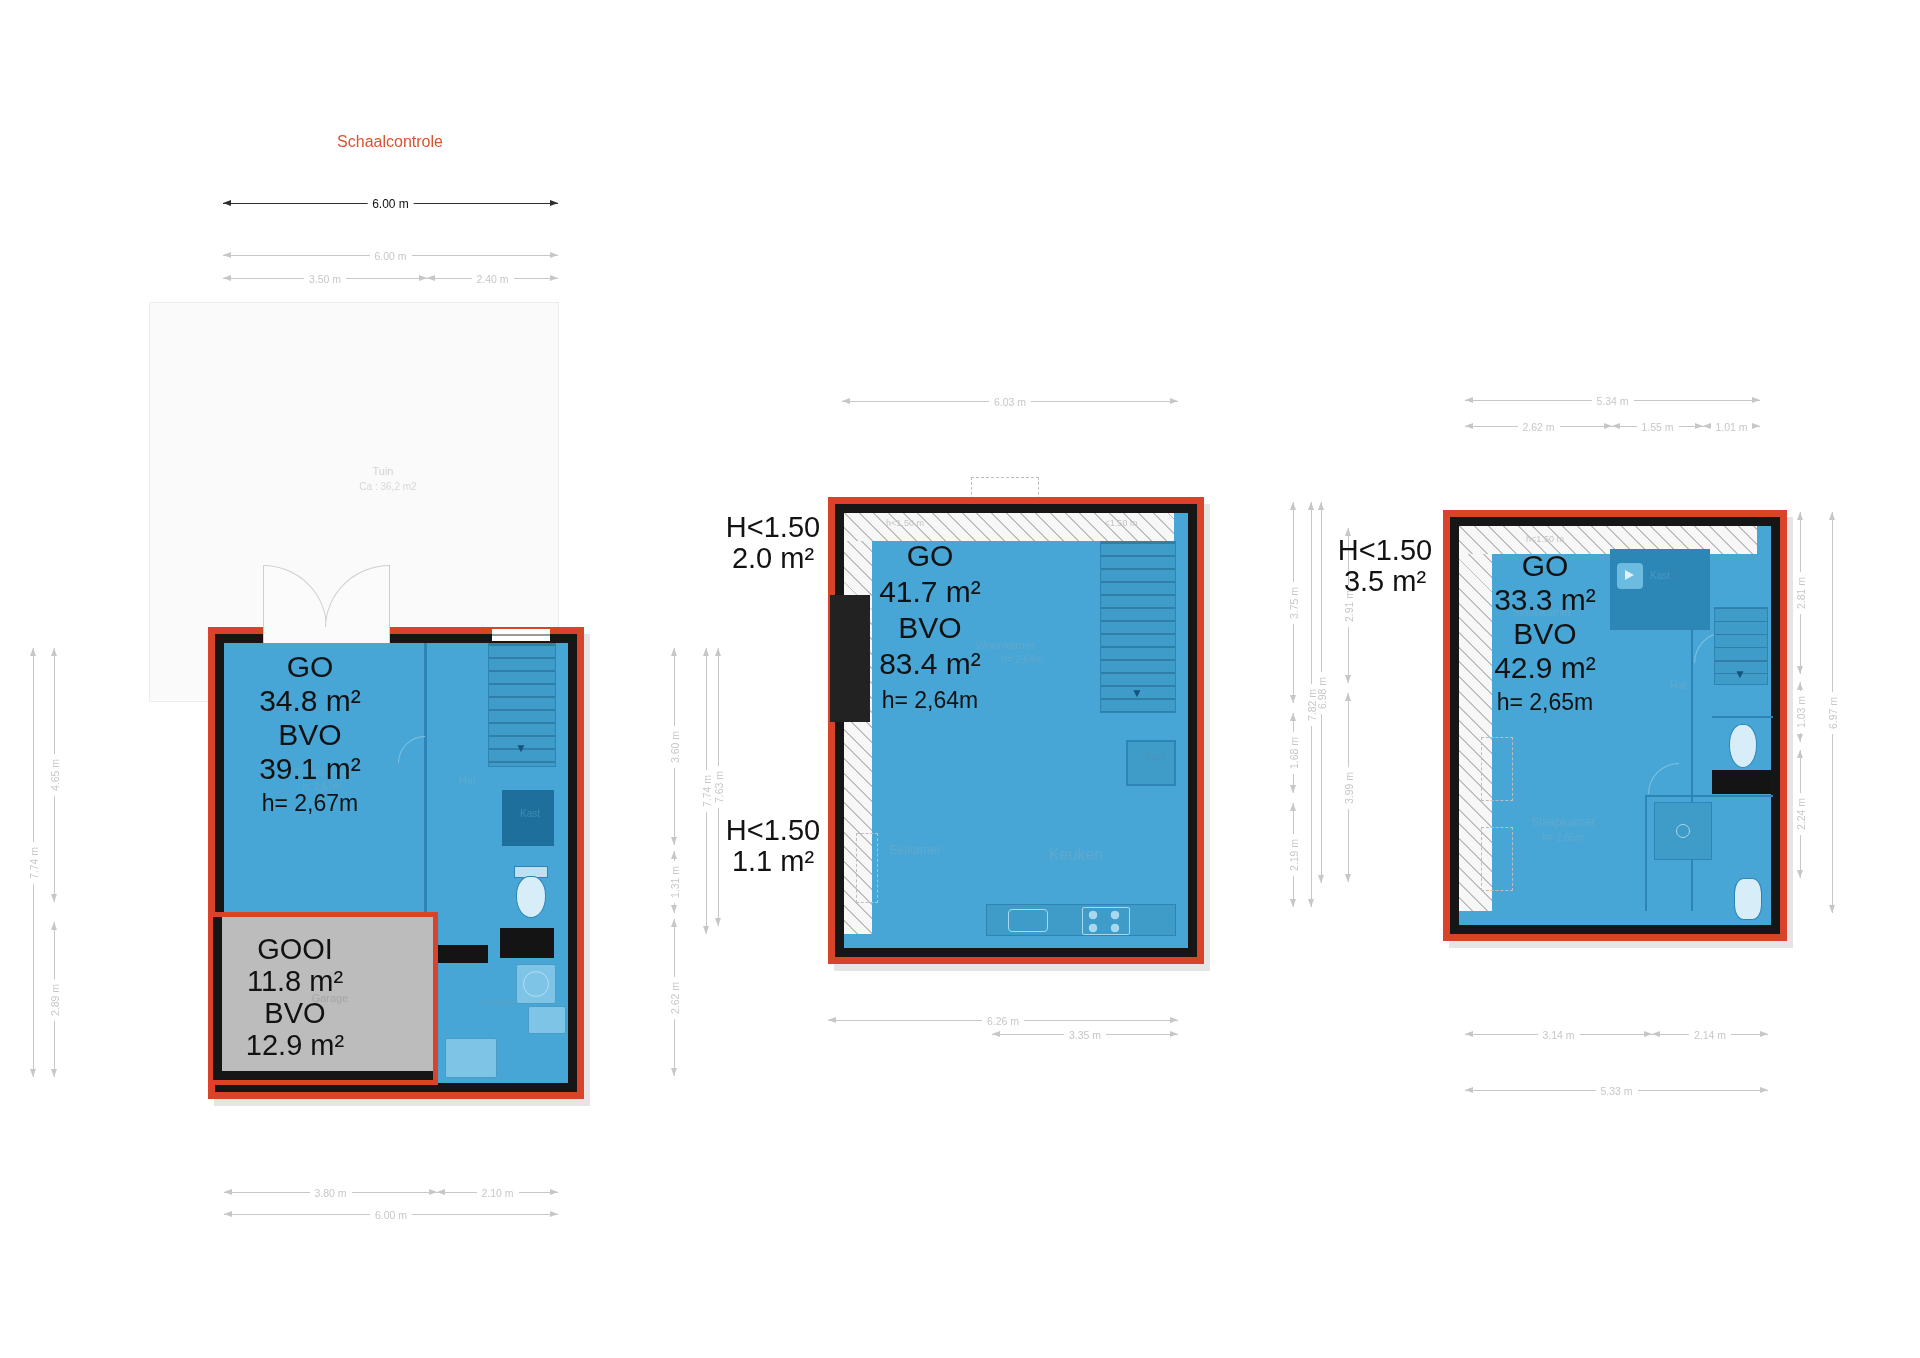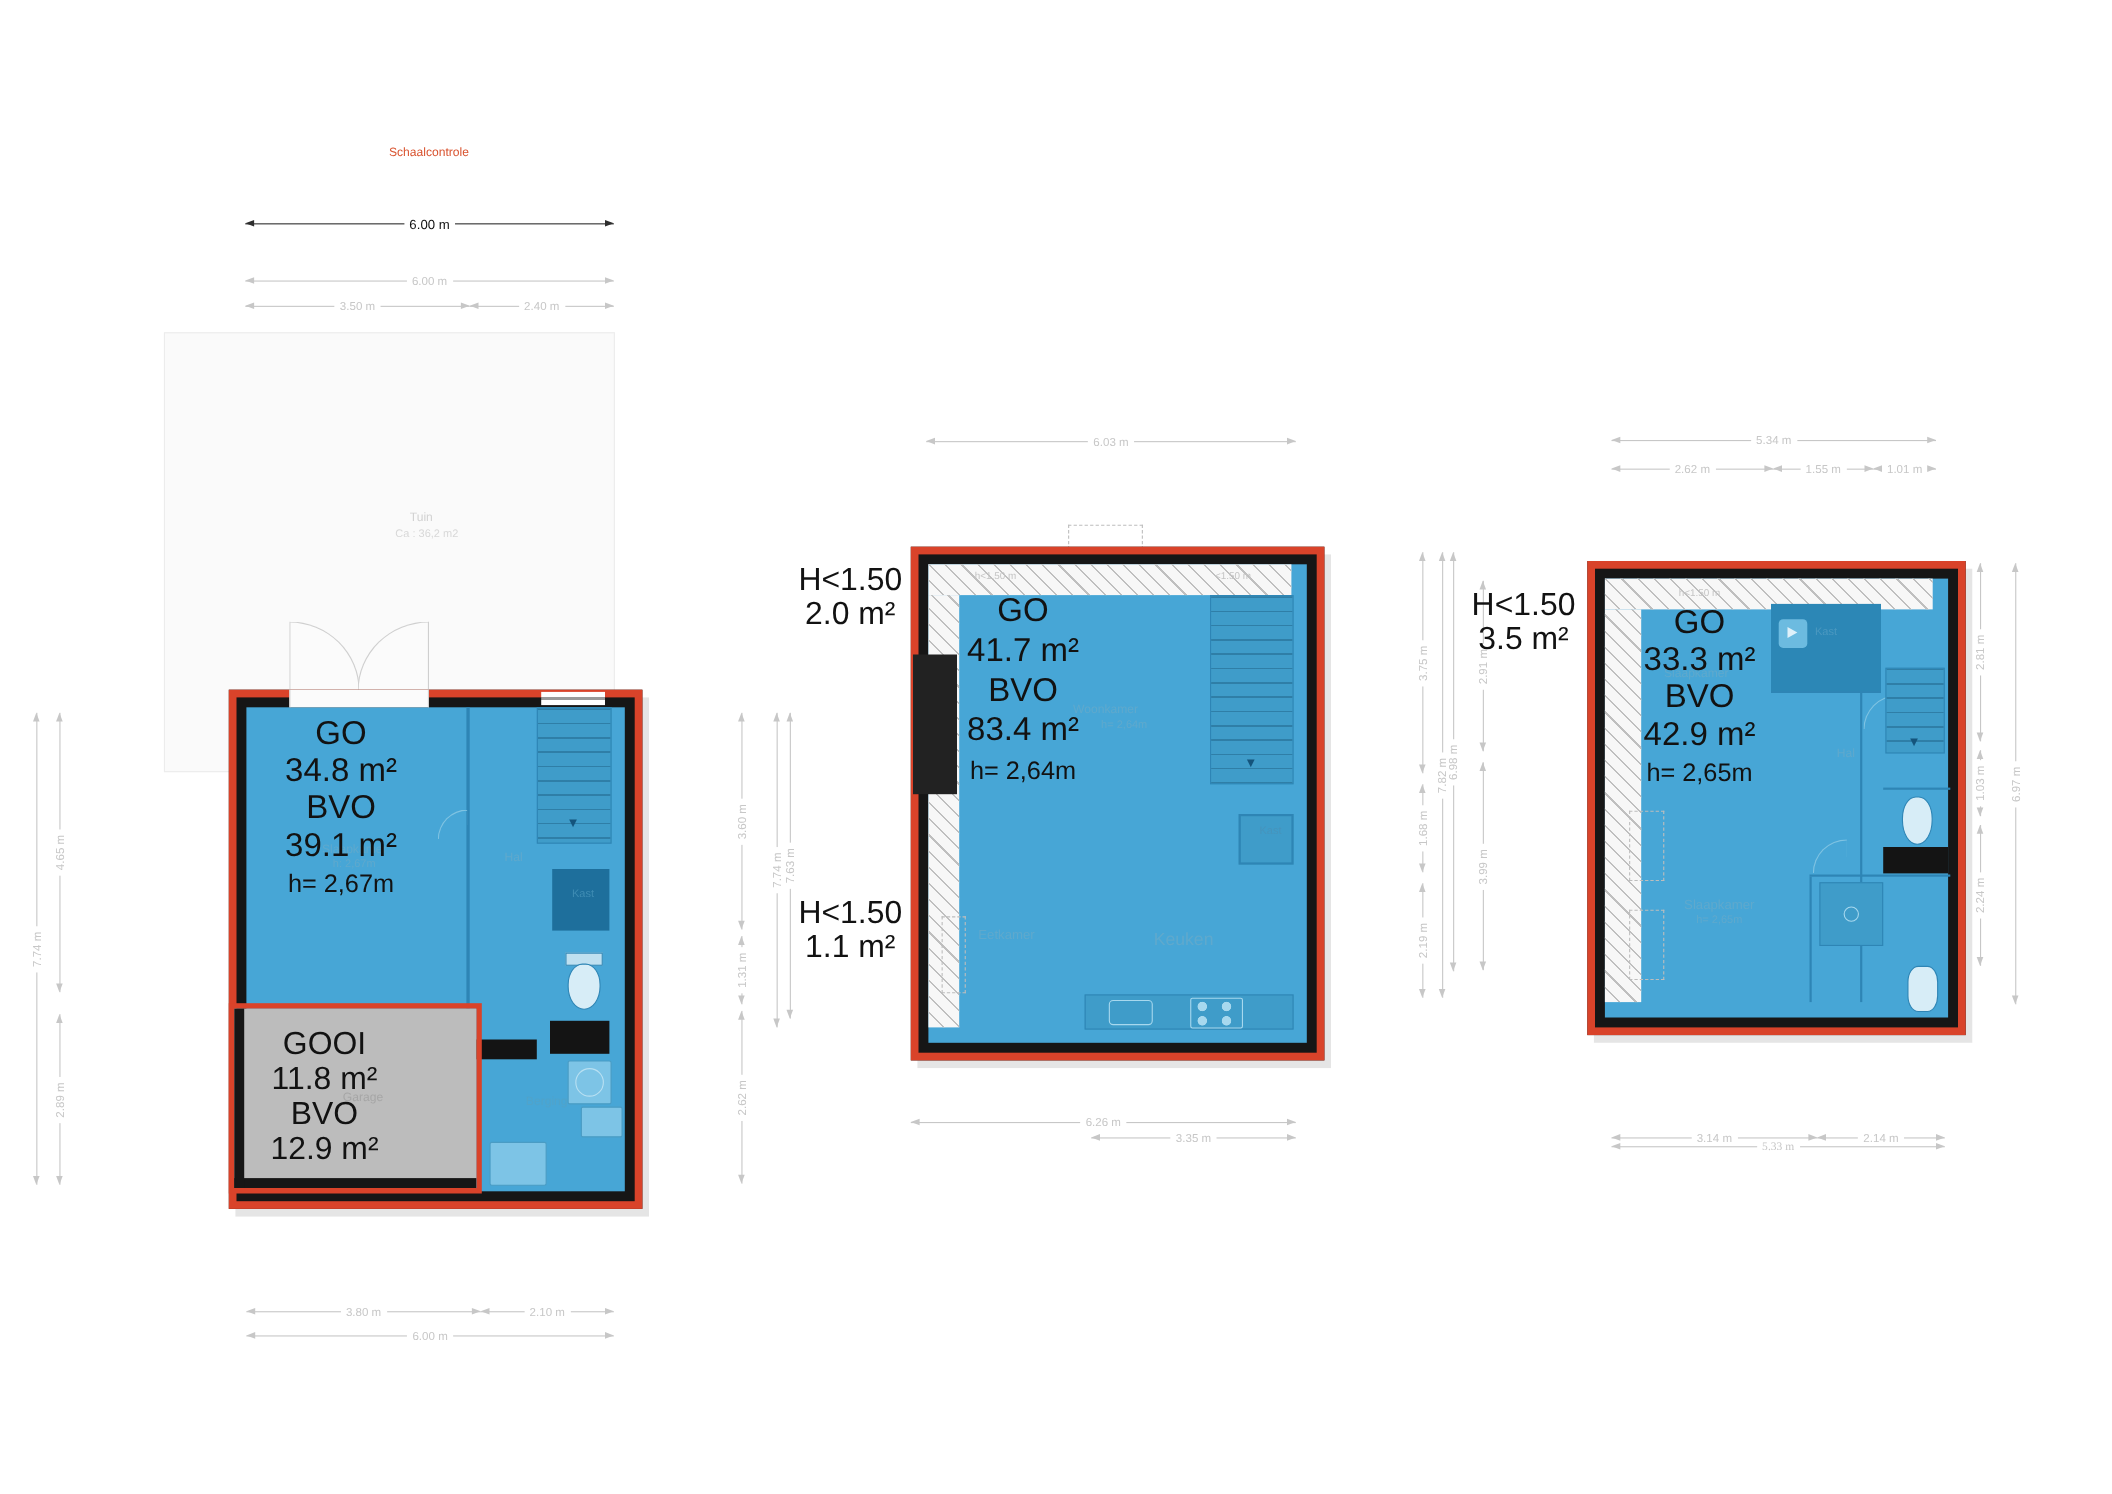--- a/index.html
+++ b/index.html
@@ -37,21 +37,21 @@
   .toilet{position:absolute;background:#d7edf7;border:1.5px solid #2e85b5;border-radius:45% 45% 50% 50%;}
   .dashedbox{position:absolute;border:1.5px dashed #bdbdbd;background:rgba(255,255,255,.55);}
   .arrowdown{position:absolute;color:#14547c;font-size:12px;transform:translate(-50%,-50%);}
   .arc{position:absolute;border:1.3px solid #cfcfcf;background:#fbfbfb;}
   .arc.l{border-bottom:none;border-radius:0 100% 0 0;}
   .arc.r{border-bottom:none;border-radius:100% 0 0 0;}
   .arcsm{position:absolute;border:1px solid #7fc3e2;border-bottom:none;border-right:none;border-radius:100% 0 0 0;}
   
   .rlabel{position:absolute;transform:translate(-50%,-50%);white-space:nowrap;}
   .ablock{position:absolute;transform:translateX(-50%);text-align:center;color:#121212;white-space:nowrap;}
-  .title-note{position:absolute;font-size:11px;transform:translateX(-50%);}
+  .title-note{position:absolute;font-size:16px;transform:translateX(-50%);}
   .window{position:absolute;background:linear-gradient(#ffffff 42%, #9a9a9a 42% 58%, #ffffff 58%);}
   .counter{position:absolute;background:#3f9cc9;border:1px solid #2e85b5;}
   .sink{position:absolute;border:1.2px solid #a7d8ee;border-radius:4px;}
   .stove{position:absolute;background-image:
     radial-gradient(circle at 10px 7px, #a7d8ee 0 4px, rgba(0,0,0,0) 4.6px),
     radial-gradient(circle at 32px 7px, #a7d8ee 0 4px, rgba(0,0,0,0) 4.6px),
     radial-gradient(circle at 10px 20px, #a7d8ee 0 4px, rgba(0,0,0,0) 4.6px),
     radial-gradient(circle at 32px 20px, #a7d8ee 0 4px, rgba(0,0,0,0) 4.6px);
     border:1px solid #a7d8ee;border-radius:2px;}
   .shower{position:absolute;background:#3f9cc9;border:1.5px solid #2e85b5;}
@@ -221,21 +221,21 @@
       </div>
       <div class="dim h" style="left: 1703px; top: 426px; width: 57px;">
         <span>1.01 m</span>
       </div>
       <div class="dim h" style="left: 1465px; top: 1034px; width: 187px;">
         <span>3.14 m</span>
       </div>
       <div class="dim h" style="left: 1652px; top: 1034px; width: 116px;">
         <span>2.14 m</span>
       </div>
-      <div class="dim h" style="left: 1465px; top: 1042px; width: 303px; font-family: Liberation Serif, serif;">
+      <div class="dim h" style="left: 1465px; top: 1090px; width: 303px;">
         <span>5.33 m</span>
       </div>
       <div class="dim v" style="left: 1293px; top: 502px; height: 201px;">
         <span>3.75 m</span>
       </div>
       <div class="dim v" style="left: 1293px; top: 713px; height: 80px;">
         <span>1.68 m</span>
       </div>
       <div class="dim v" style="left: 1293px; top: 803px; height: 104px;">
         <span>2.19 m</span>

